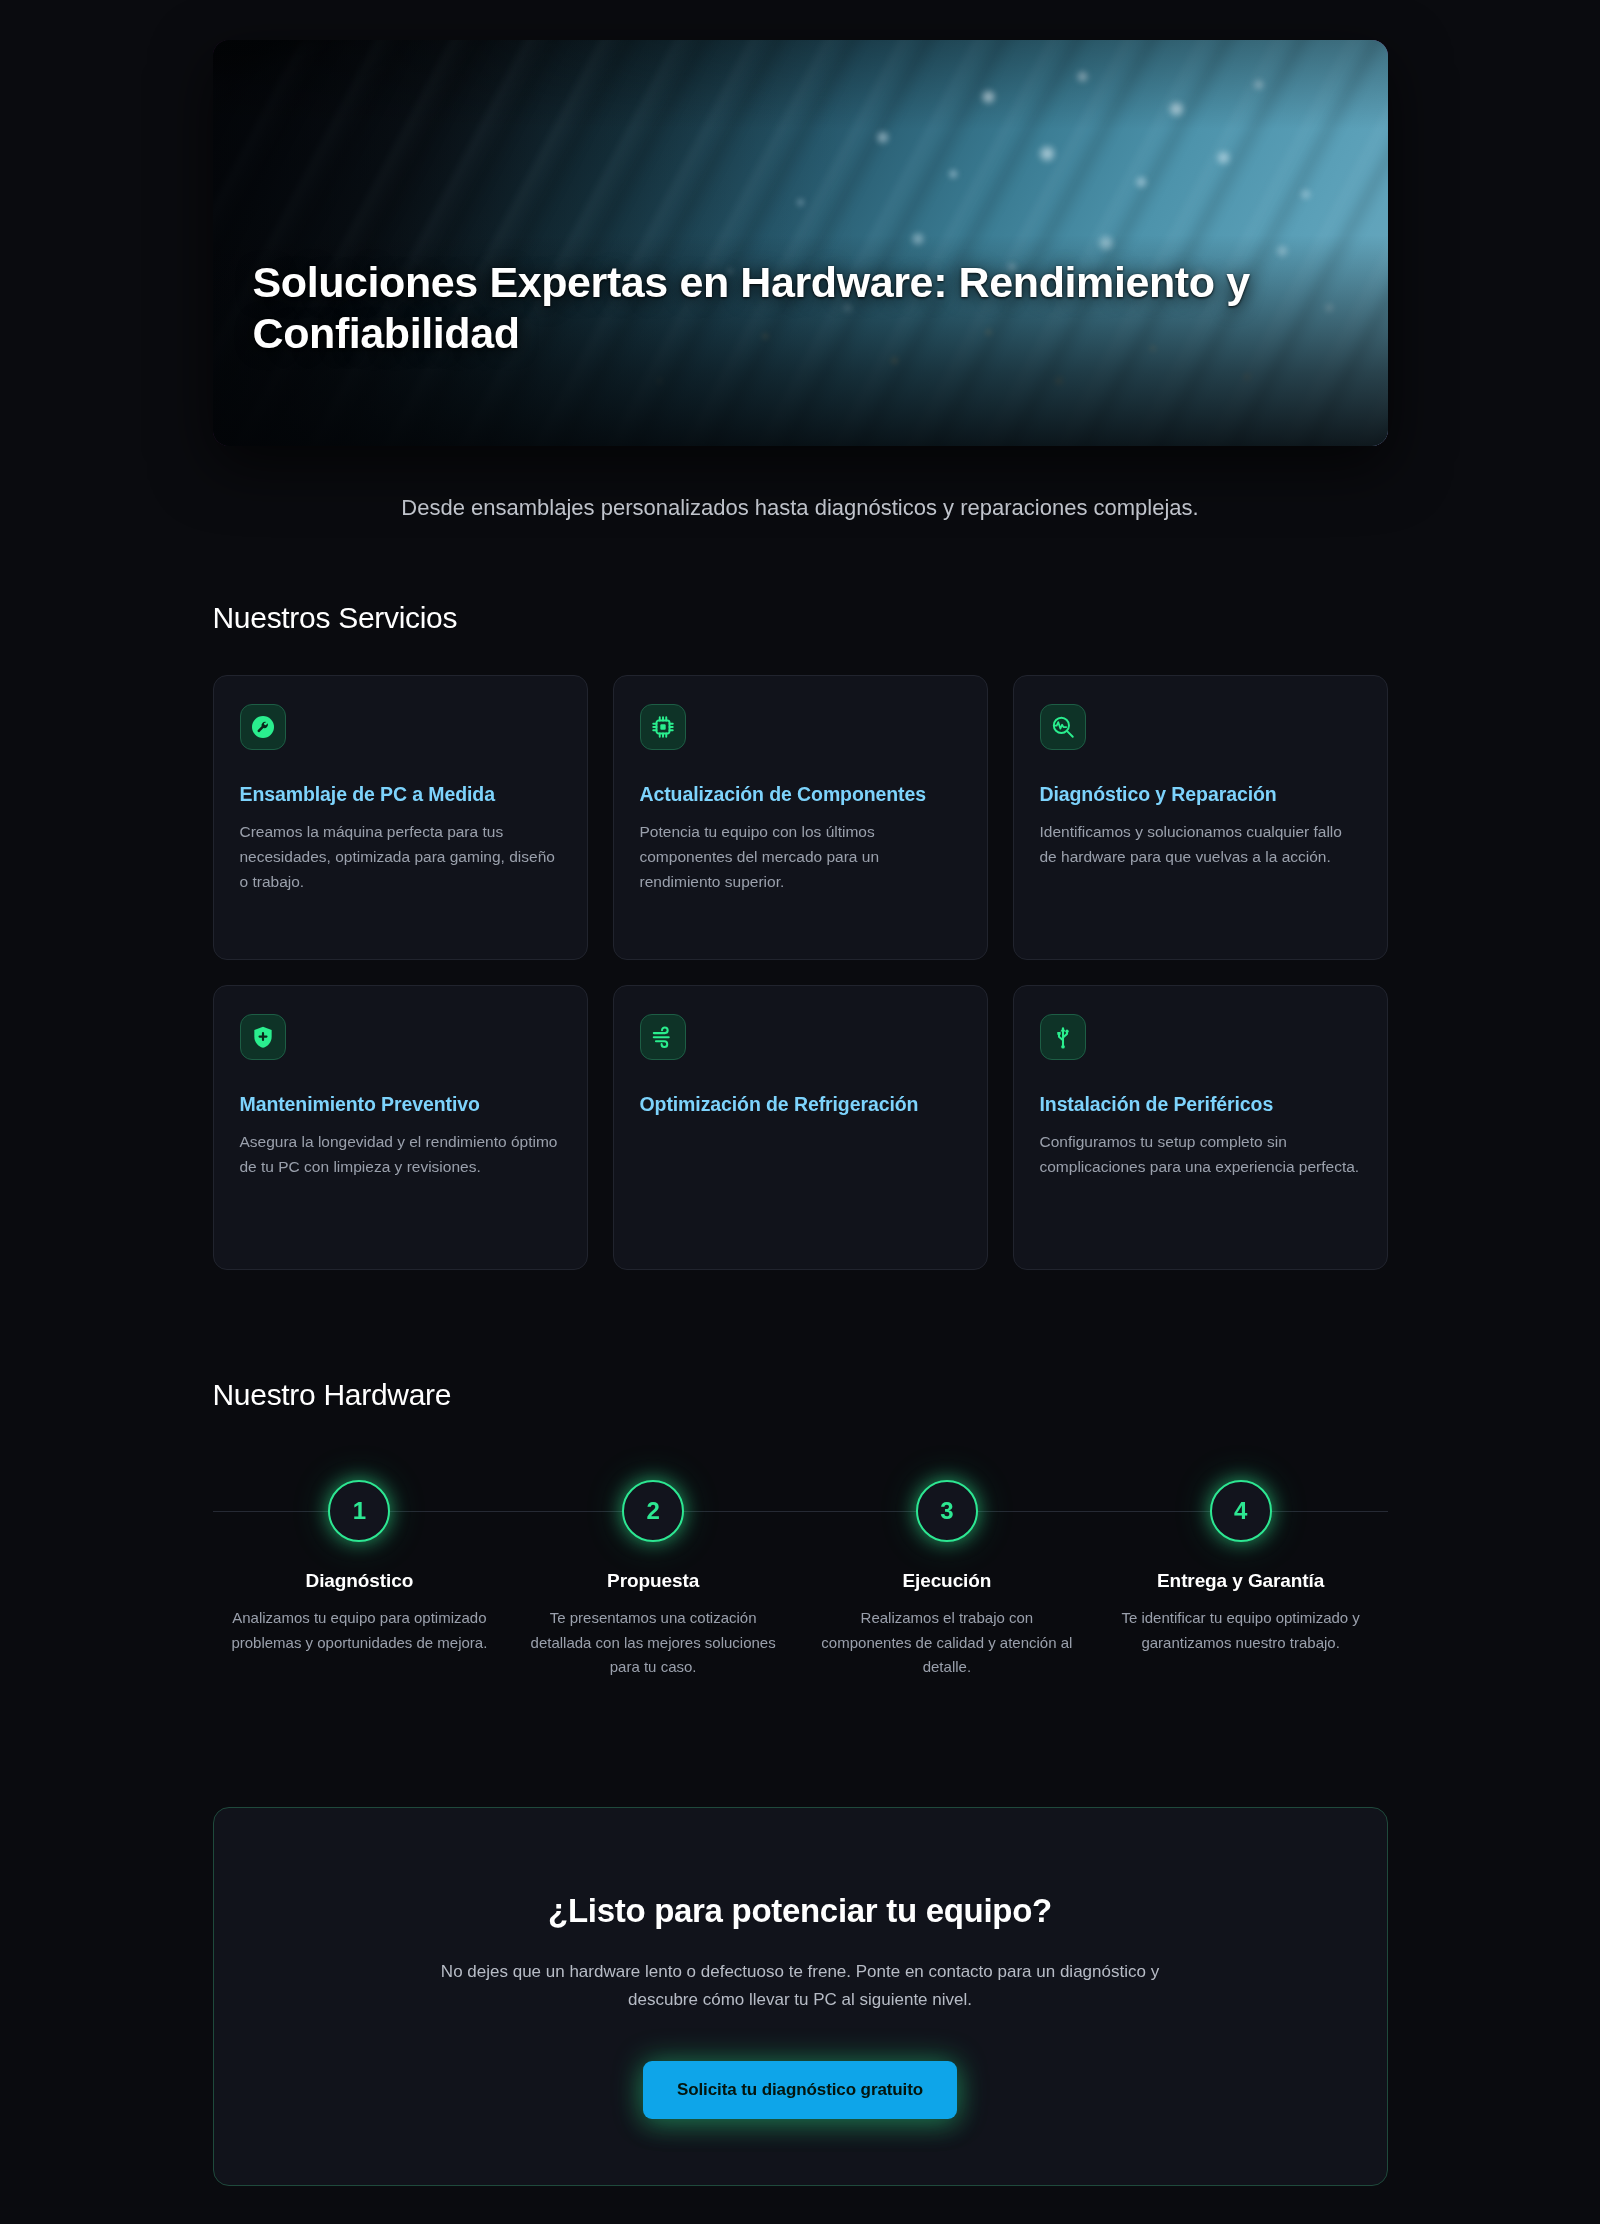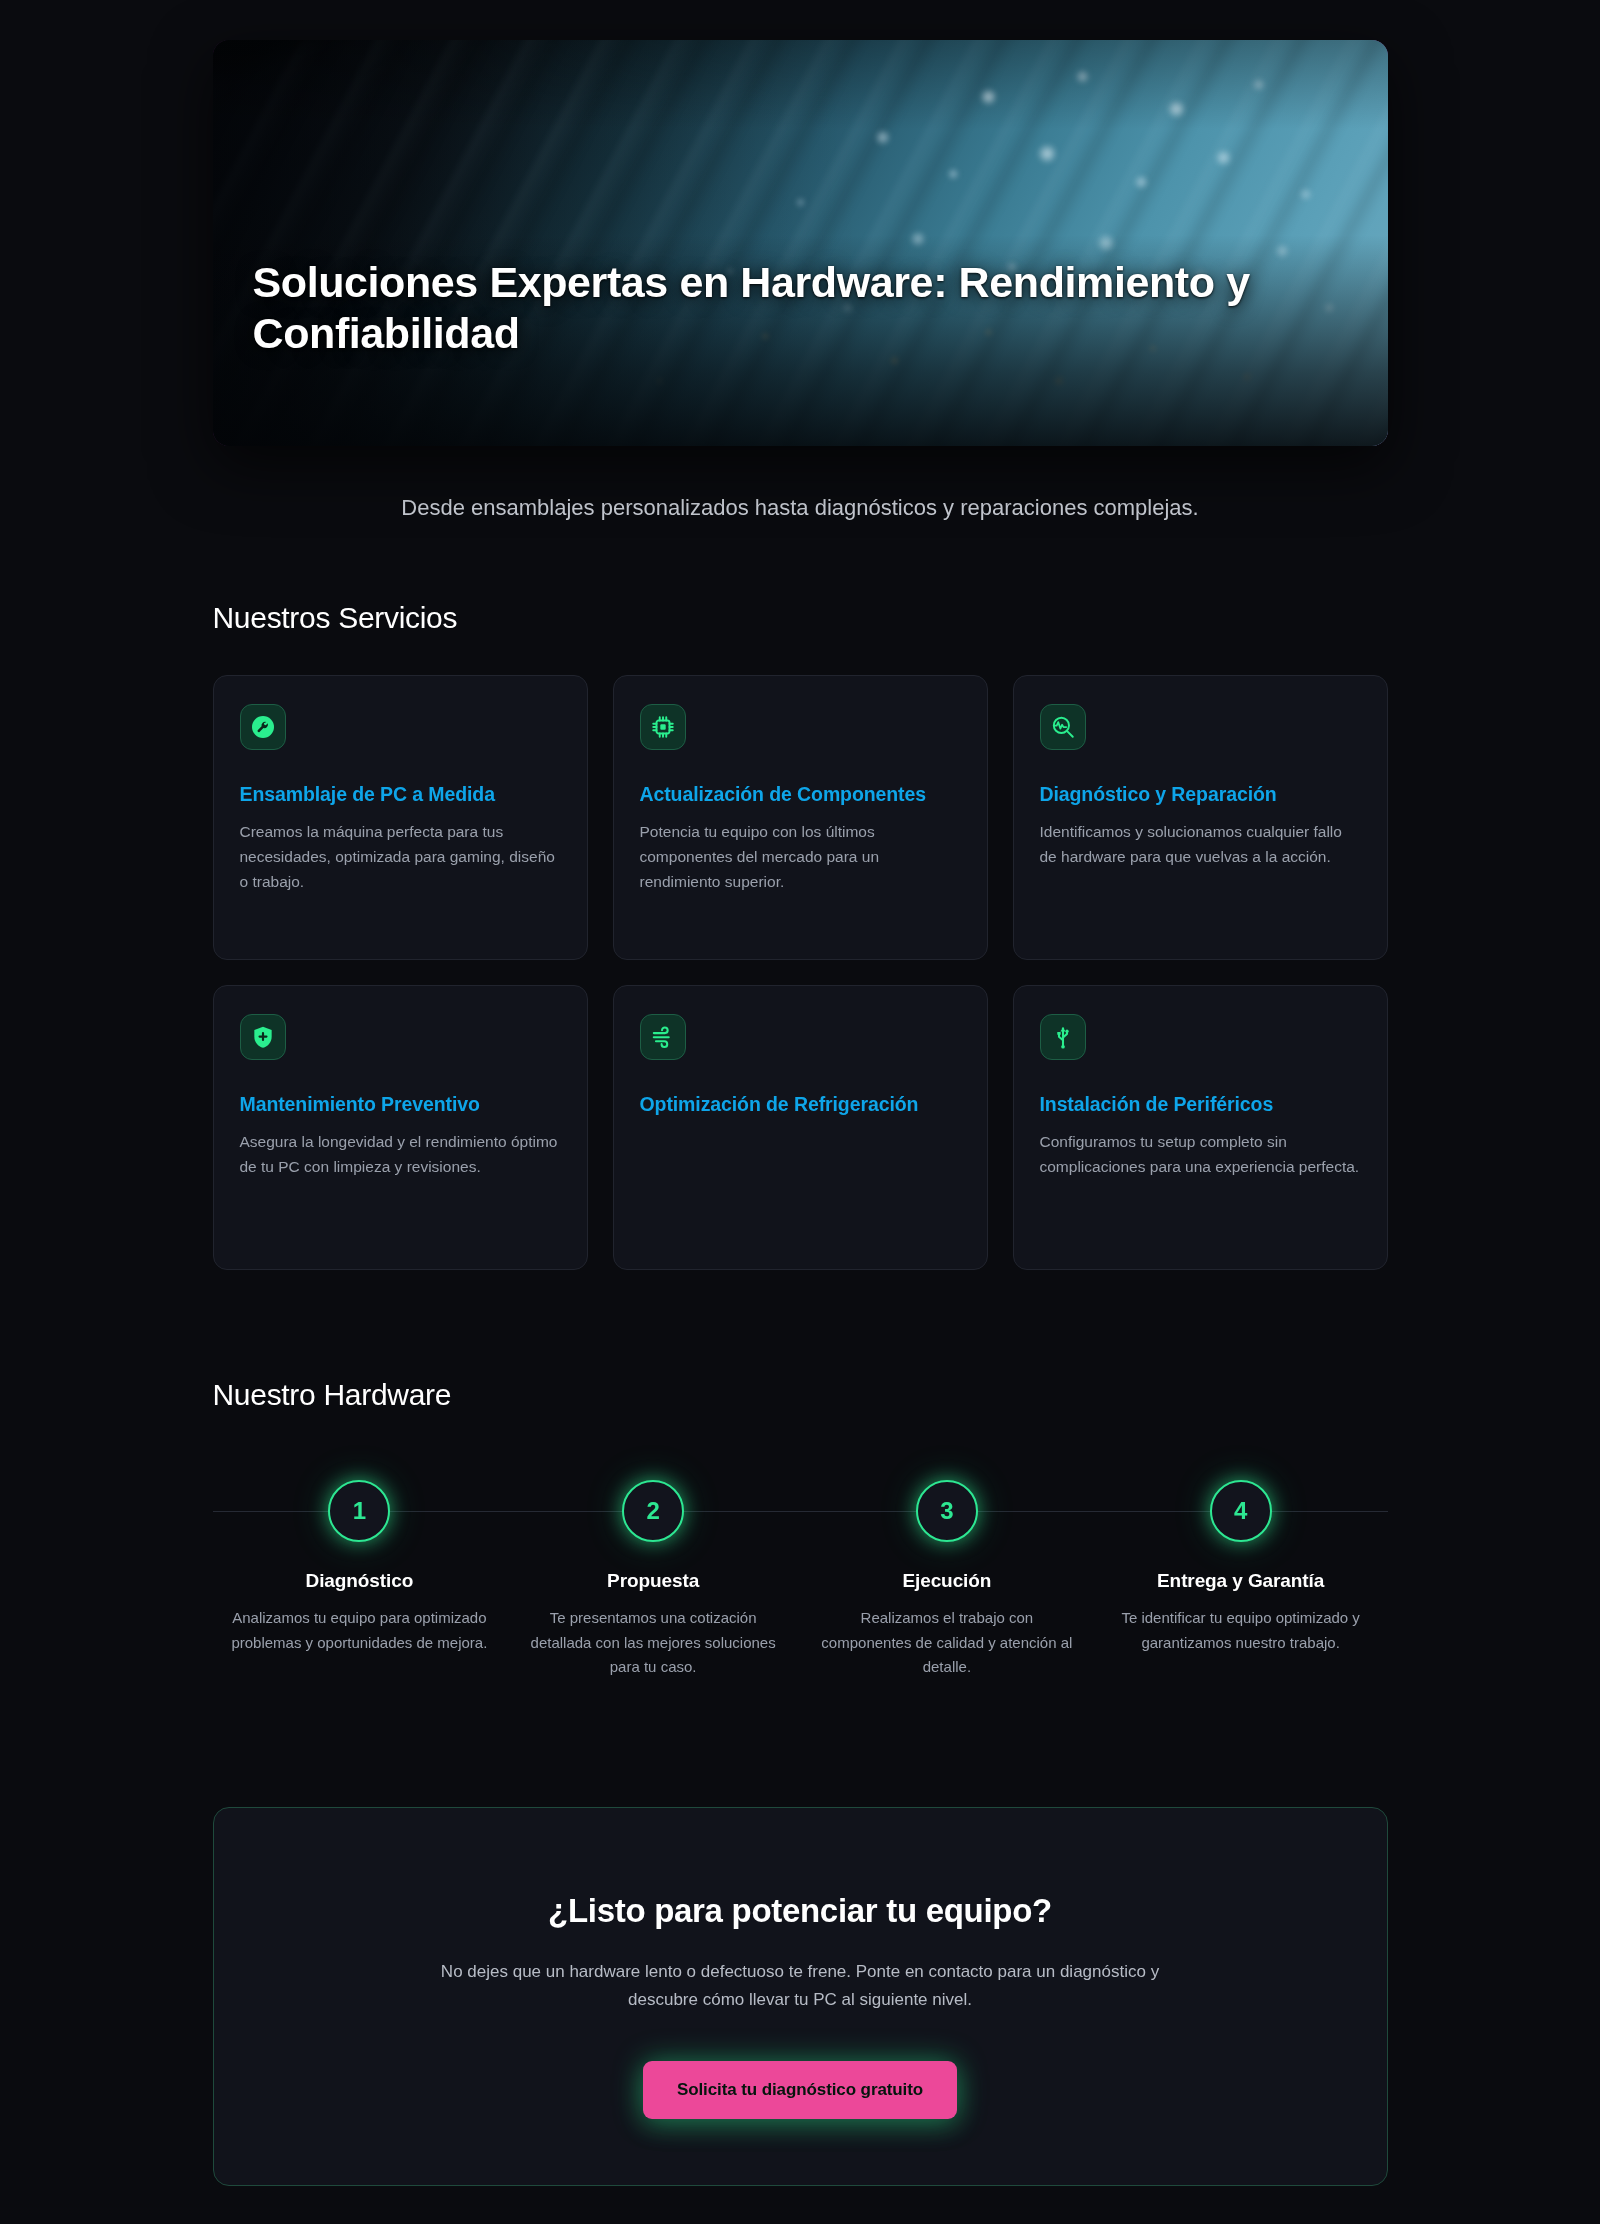--- a/index.html
+++ b/index.html
@@ -171,21 +171,21 @@
     align-items:center;
     justify-content:center;
     margin-bottom:32px;
   }
   .icon-badge svg { display:block; }
 
   .svc-title {
     font-size:19.5px;
     font-weight:700;
     line-height:1.26;
-    color:#0ea5e9;
+    color:#7dd3fc;
     margin-bottom:12px;
     letter-spacing:-0.1px;
   }
 
   .svc-desc {
     font-size:15.5px;
     line-height:1.62;
     color:#9aa0ac;
     font-weight:400;
   }
@@ -255,21 +255,21 @@
   .cta-desc {
     margin:28px auto 0;
     width:740px;
     font-size:17px;
     line-height:1.66;
     color:#b7bcc6;
   }
   .cta-btn {
     margin-top:46px;
     display:inline-block;
-    background:#ec4899;
+    background:#0ea5e9;
     color:#05150d;
     border:none;
     border-radius:9px;
     padding:19px 34px;
     font-family:"Liberation Sans", sans-serif;
     font-size:17px;
     font-weight:700;
     letter-spacing:-0.1px;
     cursor:pointer;
     box-shadow:0 0 30px rgba(42,238,142,0.40), 0 8px 26px rgba(42,238,142,0.18);

